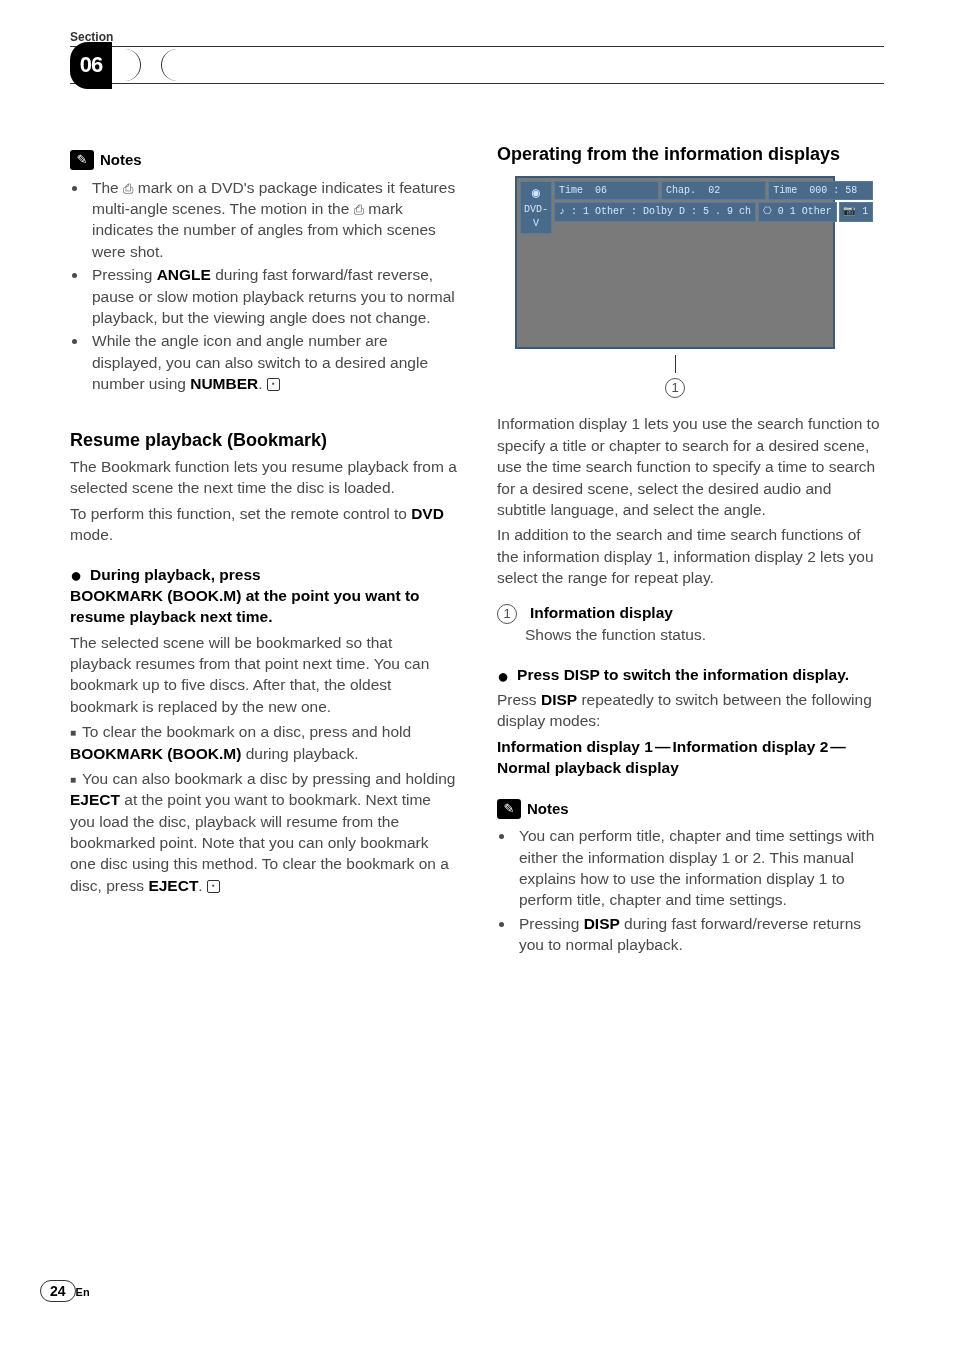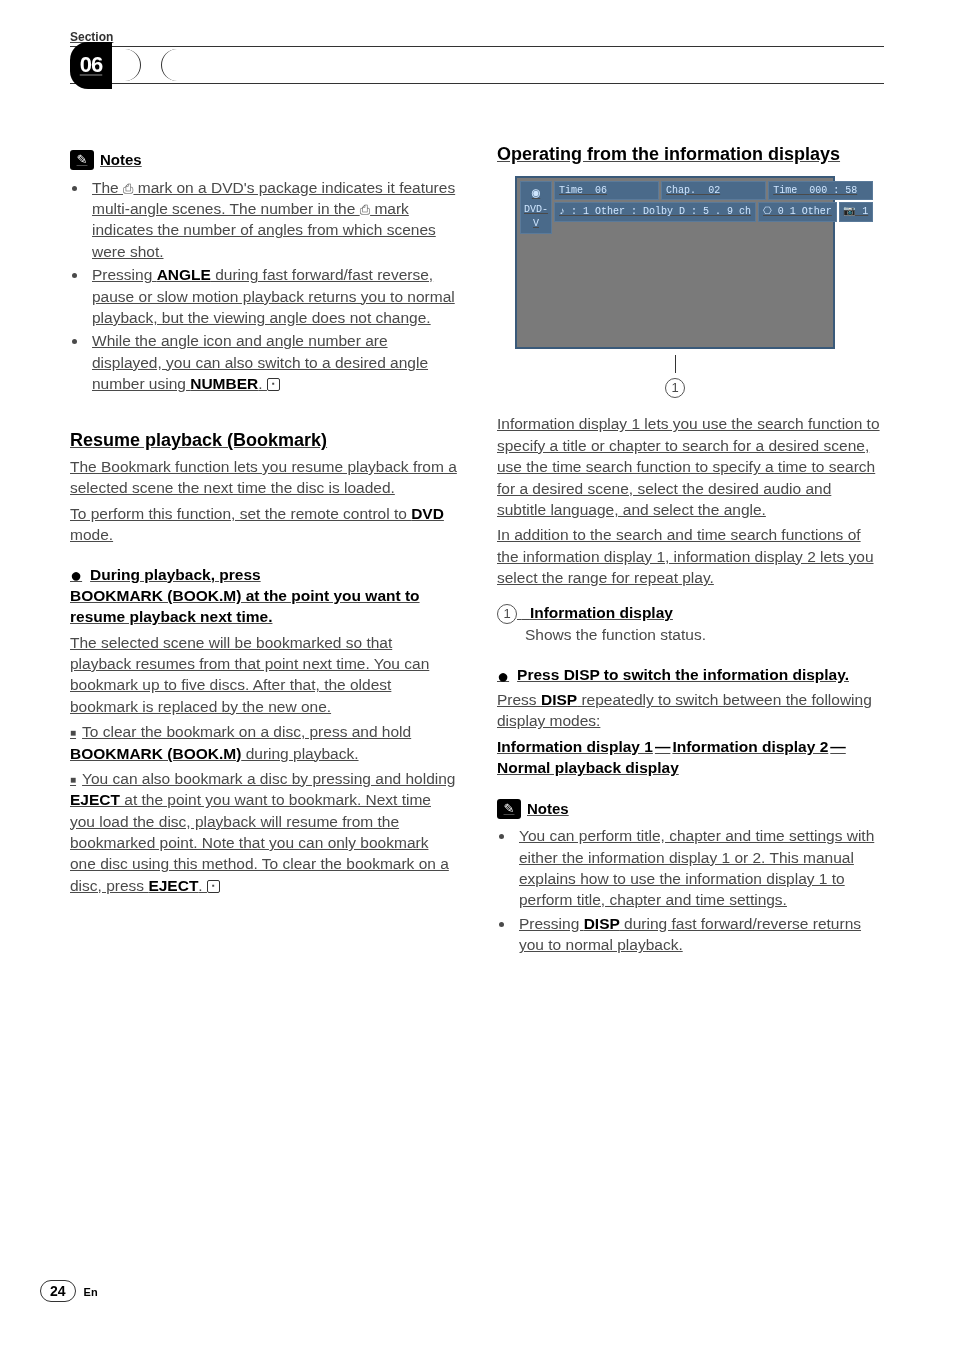--- a/index.html
+++ b/index.html
@@ -7,21 +7,20 @@
       padding: 0;
       font-family: Arial, Helvetica, sans-serif;
       color: #4a4a4a;
       background: #fff;
       width: 954px;
     }
     .page {
       padding: 30px 70px 50px 70px;
       position: relative;
       min-height: 1272px;
-      text-decoration: underline;
     }
     .section-label {
       font-size: 12px;
       font-weight: bold;
       color: #333;
       margin-bottom: 2px;
     }
     .header {
       display: flex;
       align-items: center;
@@ -215,21 +214,21 @@
       height: 18px;
       background: #333;
       margin: 0 auto 4px auto;
     }
     .footer {
       position: absolute;
       bottom: 50px;
       left: 40px;
       display: flex;
       align-items: baseline;
-      gap: 8px;
+      gap: 0;
     }
     .pg-num {
       border: 1px solid #333;
       border-radius: 14px;
       padding: 2px 9px;
       font-size: 14px;
       font-weight: bold;
       color: #000;
     }
     .lang {
@@ -251,21 +250,21 @@
 
   <div class="cols">
 
     <div class="col">
       <div class="note-header">
         <div class="note-icon">✎</div>
         <div class="notes-label">Notes</div>
       </div>
       <ul class="notes">
         <li>
-          <span>The </span><span class="angle-icon">⎙</span><span> mark on a DVD's package indicates it features multi-angle scenes. The number in the </span><span class="angle-icon">⎙</span><span> mark indicates the number of angles from which scenes were shot.</span>
+          <span>The </span><span class="angle-icon">⎙</span><span> mark on a DVD's package indicates it features multi-angle scenes. The motion in the </span><span class="angle-icon">⎙</span><span> mark indicates the number of angles from which scenes were shot.</span>
         </li>
         <li>
           <span>Pressing </span><span class="b">ANGLE</span><span> during fast forward/fast reverse, pause or slow motion playback returns you to normal playback, but the viewing angle does not change.</span>
         </li>
         <li>
           <span>While the angle icon and angle number are displayed, you can also switch to a desired angle number using </span><span class="b">NUMBER</span>. <span class="end-square">▪</span>
         </li>
       </ul>
 
       <h2 class="section-h">Resume playback (Bookmark)</h2>

